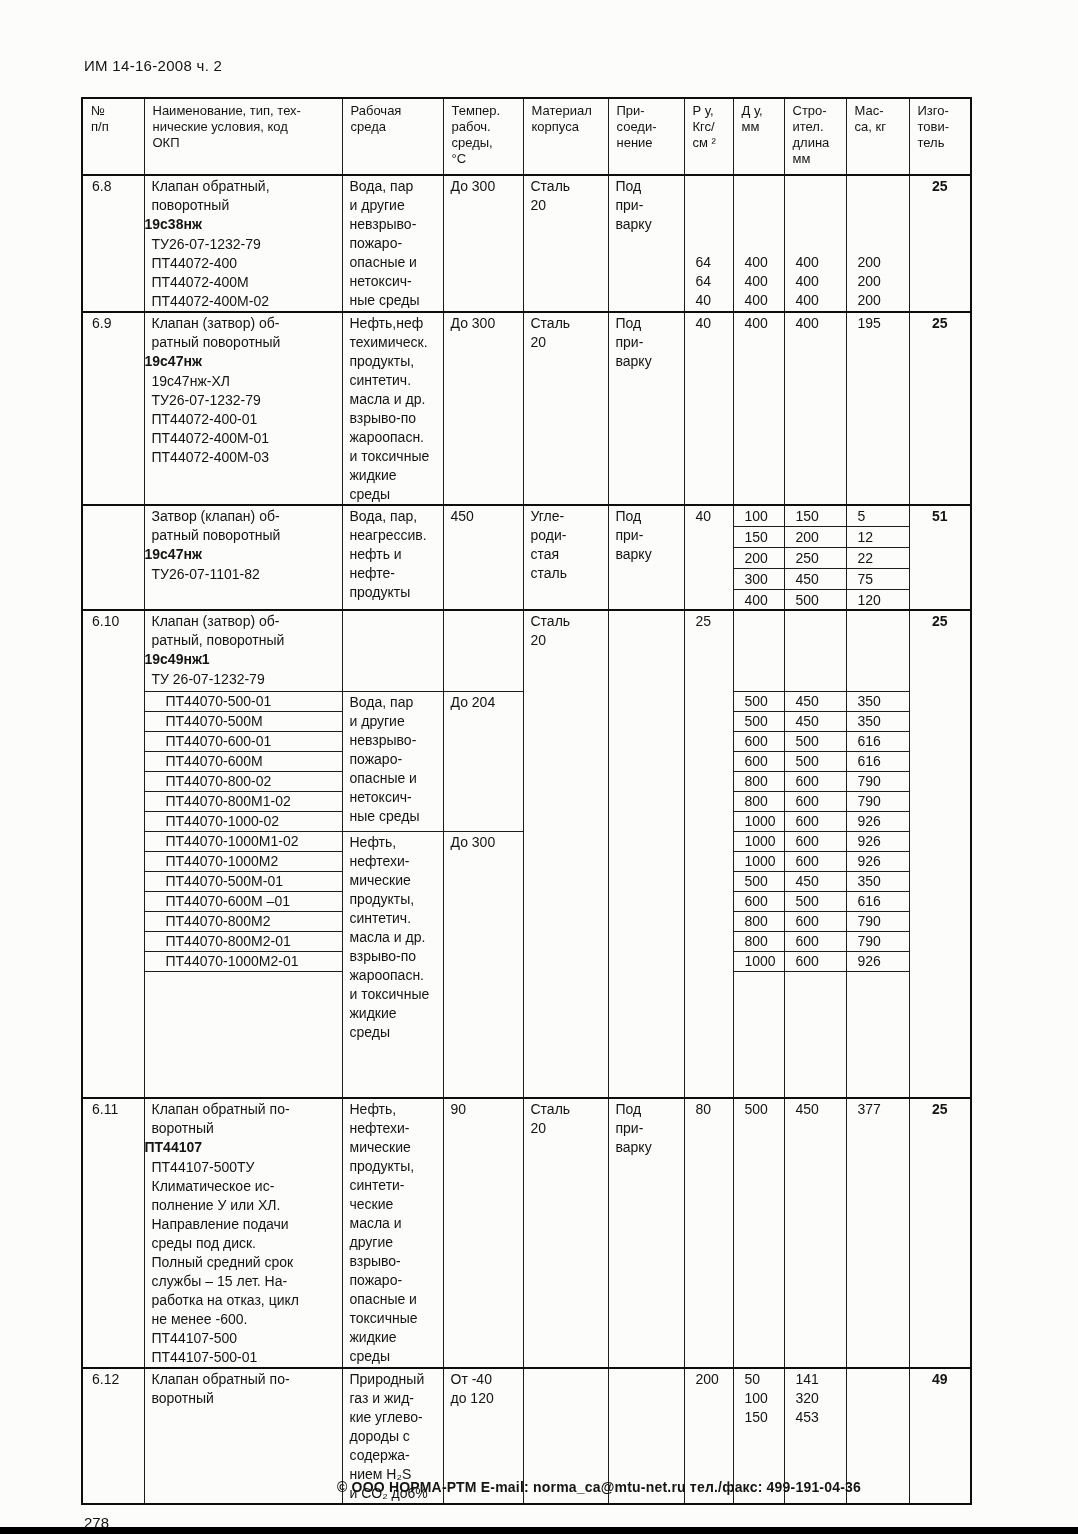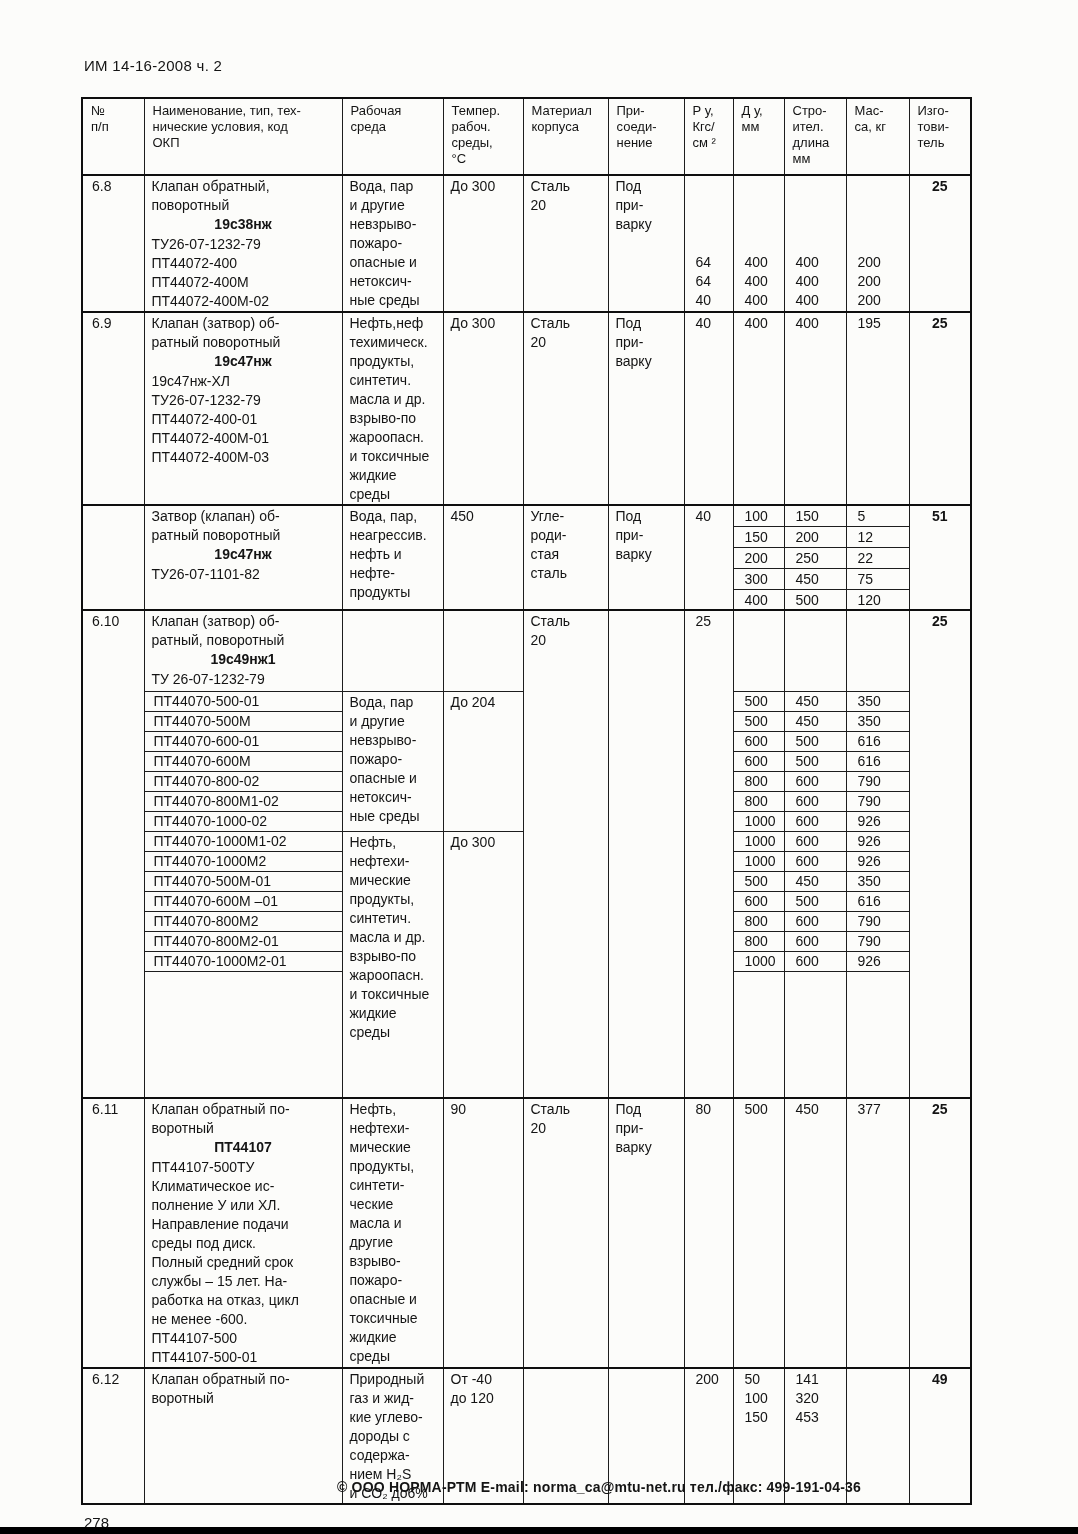--- a/index.html
+++ b/index.html
@@ -8,25 +8,25 @@
   .doc-code{position:absolute;left:84px;top:57px;font-size:15px;letter-spacing:.3px;}
   table.tbl{position:absolute;left:81px;top:97px;width:889px;table-layout:fixed;
         border-collapse:collapse;border:2px solid #0e0e0e;}
   table.tbl td{border:1px solid #1d1d1d;vertical-align:top;padding:0;font-size:14px;line-height:19px;}
   tr.head td{font-size:13px;line-height:16px;padding:3px 2px 2px 6px;border-bottom:2px solid #0e0e0e;}
   tr.sec td{border-top:2px solid #0e0e0e;margin-top:44px;}
   .t{white-space:pre-line;padding:1px 2px 0 7px;}
   .num{padding:1px 0 0 9px;}
   .val{white-space:pre-line;padding:1px 0 0 11px;}
   .mfr{font-weight:bold;text-align:center;padding-top:1px;}
-  .model{font-weight:bold;text-align:center;line-height:19px;}
+  .model{font-weight:bold;line-height:19px;}
   .sp76{height:76px;}
   .sp80b{height:80px;border-bottom:1px solid #1d1d1d;}
   .hb{height:80px;border-bottom:1px solid #1d1d1d;overflow:hidden;}
-  .row20{height:19px;border-bottom:1px solid #1d1d1d;overflow:hidden;padding:0 0 0 9px;line-height:19px;}
+  .row20{height:19px;border-bottom:1px solid #1d1d1d;overflow:hidden;padding:0 0 0 21px;line-height:19px;}
   .rowv{padding-left:11px;}
   .box140{height:139px;border-bottom:1px solid #1d1d1d;overflow:hidden;}
   .flex5{display:flex;flex-direction:column;height:103px;}
   .flex5>div{flex:1 1 0;border-bottom:1px solid #1d1d1d;padding-left:11px;line-height:20px;}
   .flex5>div:last-child{border-bottom:none;}
   .footer-num{position:absolute;left:84px;top:1514px;font-size:15px;}
   .footer-line{position:absolute;left:337px;top:1479px;font-size:14px;font-weight:bold;letter-spacing:.2px;}
   .scan-bar{position:absolute;left:0;bottom:0;width:1078px;height:7px;background:#000;}
 </style>
 </head>

